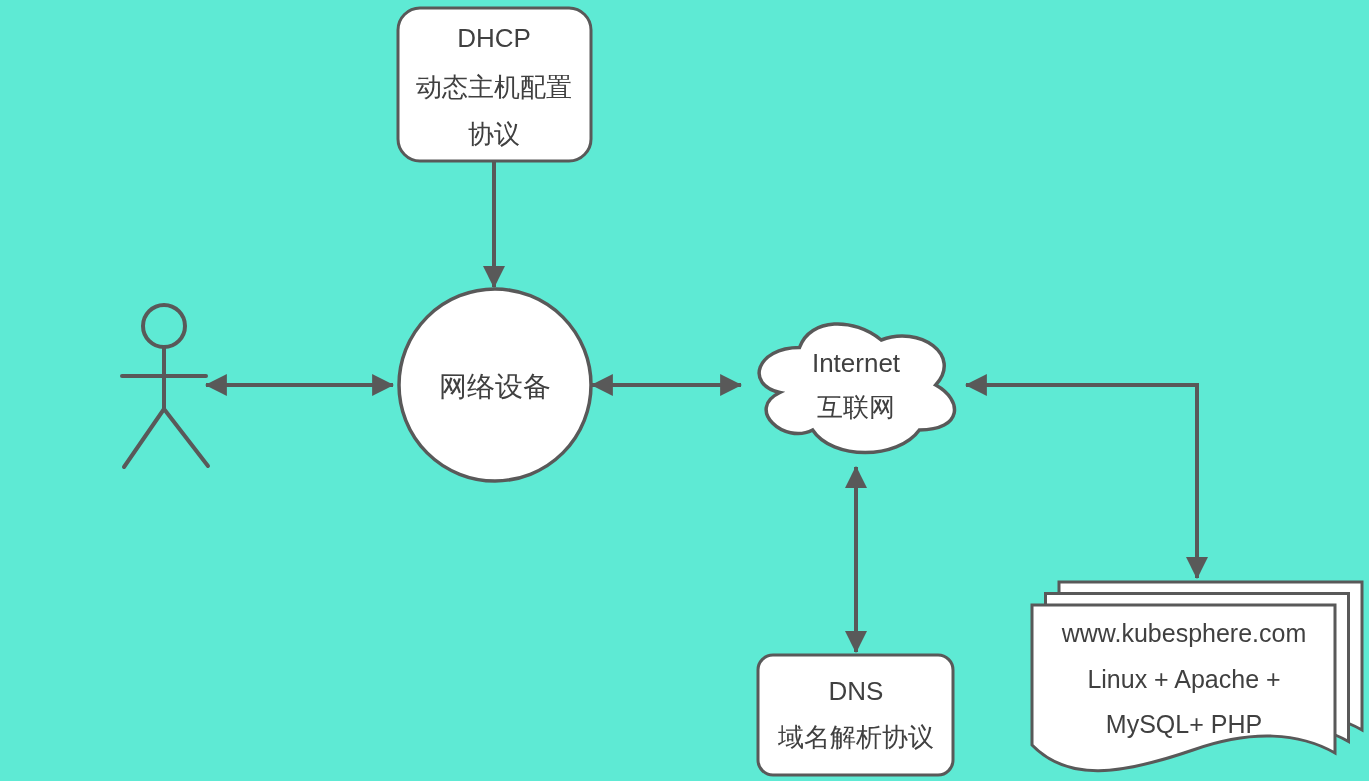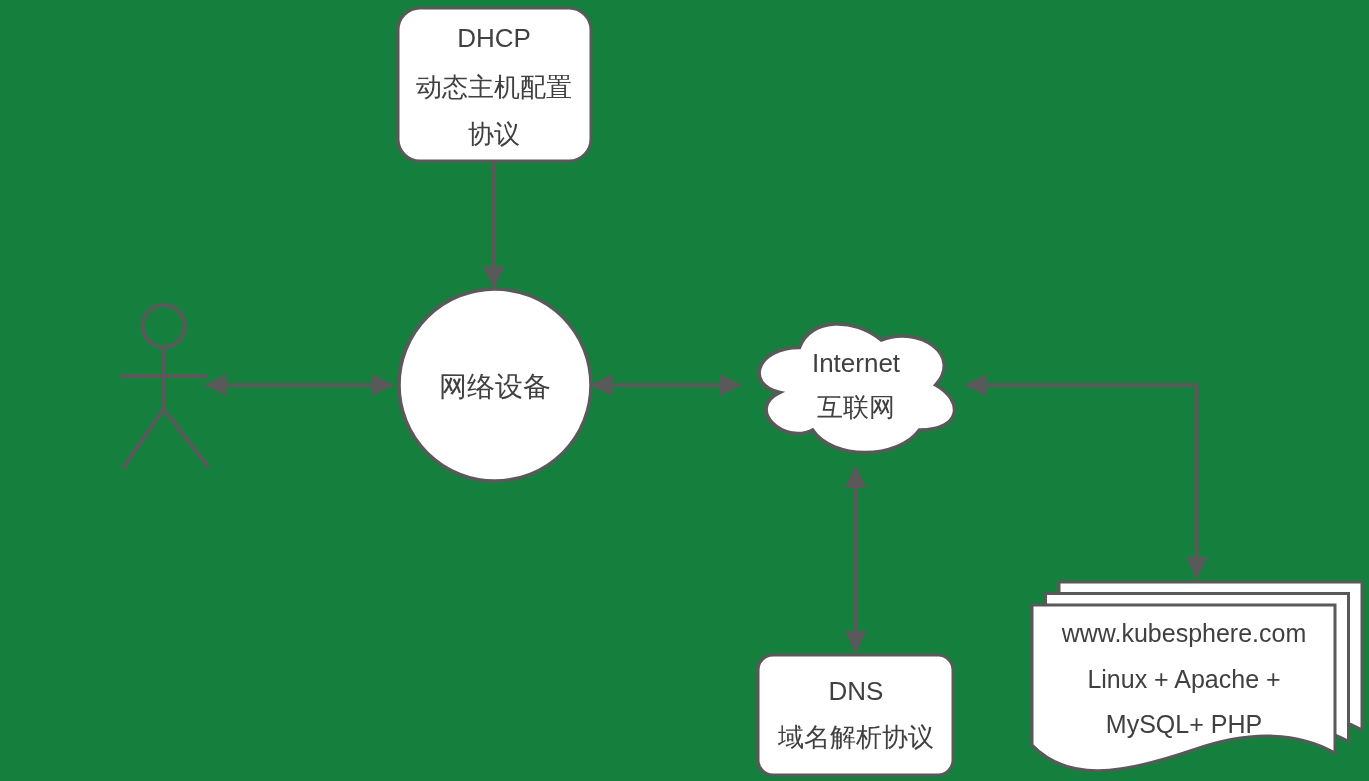--- a/index.html
+++ b/index.html
@@ -4,21 +4,21 @@
 <style>
   html, body {
     margin: 0;
     padding: 0;
     background: #ffffff;
   }
   .canvas {
     position: relative;
     width: 1369px;
     height: 781px;
-    background: #15803d;
+    background: #5eead4;
     overflow: hidden;
     font-family: "Liberation Sans", "DejaVu Sans", sans-serif;
   }
   svg text {
     font-family: "Liberation Sans", "DejaVu Sans", sans-serif;
     fill: #404040;
   }
   .shape {
     fill: #ffffff;
     stroke: #595959;

